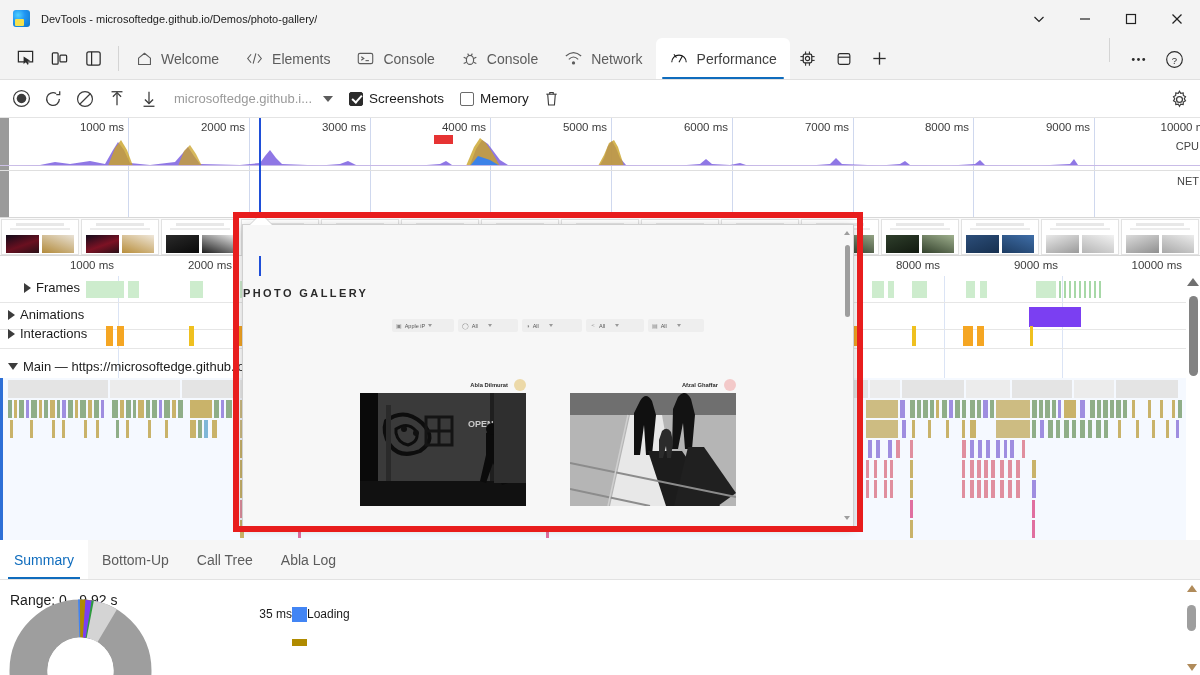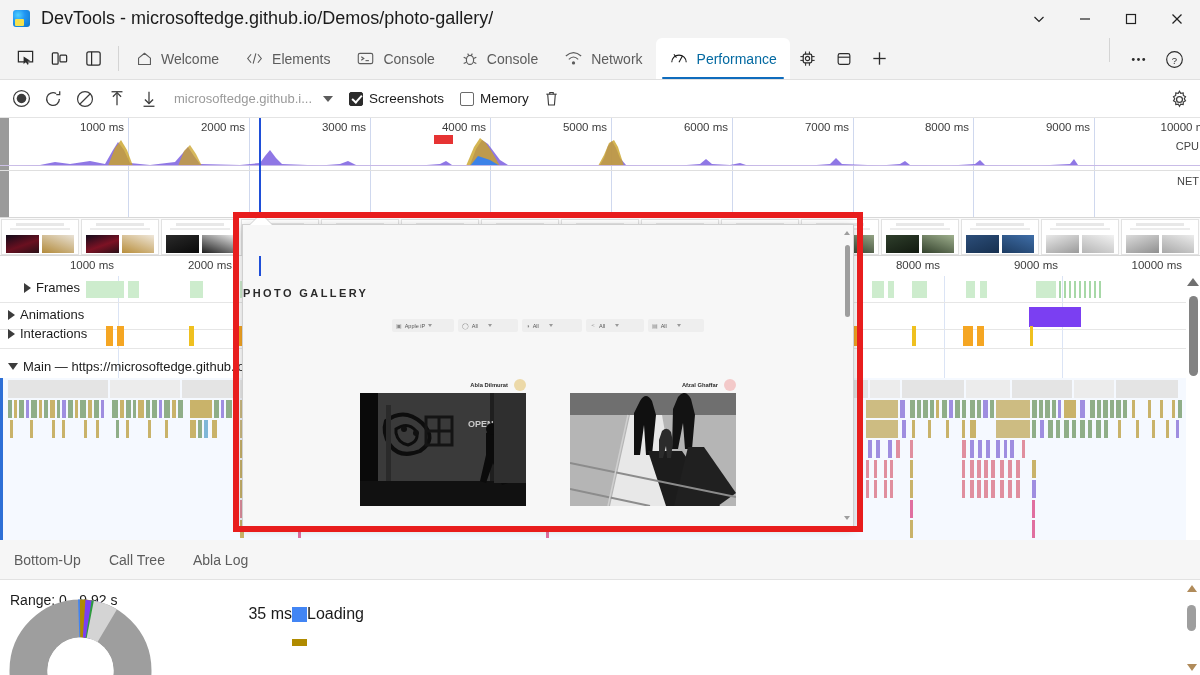--- a/index.html
+++ b/index.html
@@ -20,21 +20,21 @@
     width: 17px; height: 17px; margin-left: 13px; border-radius: 3px;
     background: radial-gradient(circle at 30% 30%, #4fd1ff 0%, #2196f3 40%, #0d76c8 100%);
     position: relative; flex: none;
   }
   .app-icon::after {
     content: ""; position: absolute; left: 2px; bottom: 1px;
     width: 9px; height: 7px; border-radius: 1px;
     background: #f5e14d;
   }
   .title-text {
-    margin-left: 11px; font-size: 18px; color: #1b1b1b;
+    margin-left: 11px; font-size: 11px; color: #1b1b1b;
     white-space: nowrap; overflow: hidden;
   }
   .win-controls { position: absolute; right: 0; top: 0; display: flex; height: 38px; }
   .win-btn {
     width: 46px; height: 38px; display: flex; align-items: center; justify-content: center;
     color: #222;
   }
   .win-btn svg { display: block; }
 
   
@@ -48,21 +48,21 @@
     width: 30px; height: 30px; display: flex; align-items: center; justify-content: center;
     border-radius: 4px; color: #2b2b2b;
   }
   .vsep { width: 1px; background: #d4d4d4; margin: 8px 4px; align-self: stretch; }
   .tabs { display: flex; align-items: stretch; }
   .tab {
     display: flex; align-items: center; gap: 8px; padding: 0 13px;
     font-size: 14px; color: #5c5c5c; position: relative; white-space: nowrap;
   }
   .tab .ticon { display: flex; align-items: center; color: #5c5c5c; }
-  .tab.active { background: #ffffff; color: #0369a1; border-radius: 6px 6px 0 0; }
+  .tab.active { background: #ffffff; color: #404040; border-radius: 6px 6px 0 0; }
   .tab.active .ticon { color: #1a1a1a; }
   .tab.active::after {
     content: ""; position: absolute; left: 6px; right: 6px; bottom: 0;
     height: 2.5px; background: #0f6cbd; border-radius: 2px;
   }
   .tab-extra { display: flex; align-items: center; }
   .icon-btn {
     width: 34px; height: 34px; margin: 4px 1px; border-radius: 4px;
     display: flex; align-items: center; justify-content: center; color: #2b2b2b;
   }
@@ -193,21 +193,21 @@
 
   
   .bottom { position: absolute; left: 0; right: 0; bottom: 0; height: 135px; background: #fff; }
   .btabs { display: flex; align-items: stretch; height: 40px; background: #f6f6f6; border-bottom: 1px solid #e2e2e2; }
   .btab { display: flex; align-items: center; padding: 0 14px; font-size: 14px; color: #5c5c5c; position: relative; }
   .btab.active { background: #fff; color: #0f6cbd; }
   .btab.active::after { content: ""; position: absolute; left: 8px; right: 8px; bottom: 0; height: 2.5px; background: #0f6cbd; }
   .range { font-size: 14px; color: #1b1b1b; padding: 12px 0 0 10px; }
   .donut-wrap { position: absolute; left: 8px; top: 58px; width: 145px; height: 100px; overflow: hidden; }
   .legend { position: absolute; left: 230px; top: 60px; }
-  .lg-row { display: flex; align-items: center; height: 28px; font-size: 16px; color: #1b1b1b; }
+  .lg-row { display: flex; align-items: center; height: 28px; font-size: 12px; color: #1b1b1b; }
   .lg-val { width: 62px; text-align: right; }
   .lg-sw { width: 15px; height: 15px; }
   .b-scroll { position: absolute; right: 2px; top: 45px; bottom: 4px; width: 13px; display: flex; flex-direction: column; align-items: center; justify-content: space-between; }
   .bs-thumb { position: absolute; top: 20px; width: 9px; height: 26px; background: #9e9e9e; border-radius: 5px; }
   .bs-u { width: 0; height: 0; border-left: 5px solid transparent; border-right: 5px solid transparent; border-bottom: 7px solid #b08b5a; }
   .bs-d { width: 0; height: 0; border-left: 5px solid transparent; border-right: 5px solid transparent; border-top: 7px solid #b08b5a; }
 </style>
 </head>
 <body>
 
@@ -1071,20 +1071,23 @@
         <div class="ss-thumb"></div>
         <div class="ss-ar-d"></div>
       </div>
     </div>
   </div>
 
   <div class="redbox" style="left:233px; top:212px; width:630px; height:320px;"></div>
 
   <div class="bottom">
     <div class="btabs">
+      <div class="btab active">
+          <span>Summary</span>
+        </div>
       <div class="btab">
           <span>Bottom-Up</span>
         </div>
       <div class="btab">
           <span>Call Tree</span>
         </div>
       <div class="btab">
           <span>Abla Log</span>
         </div>
     </div>

